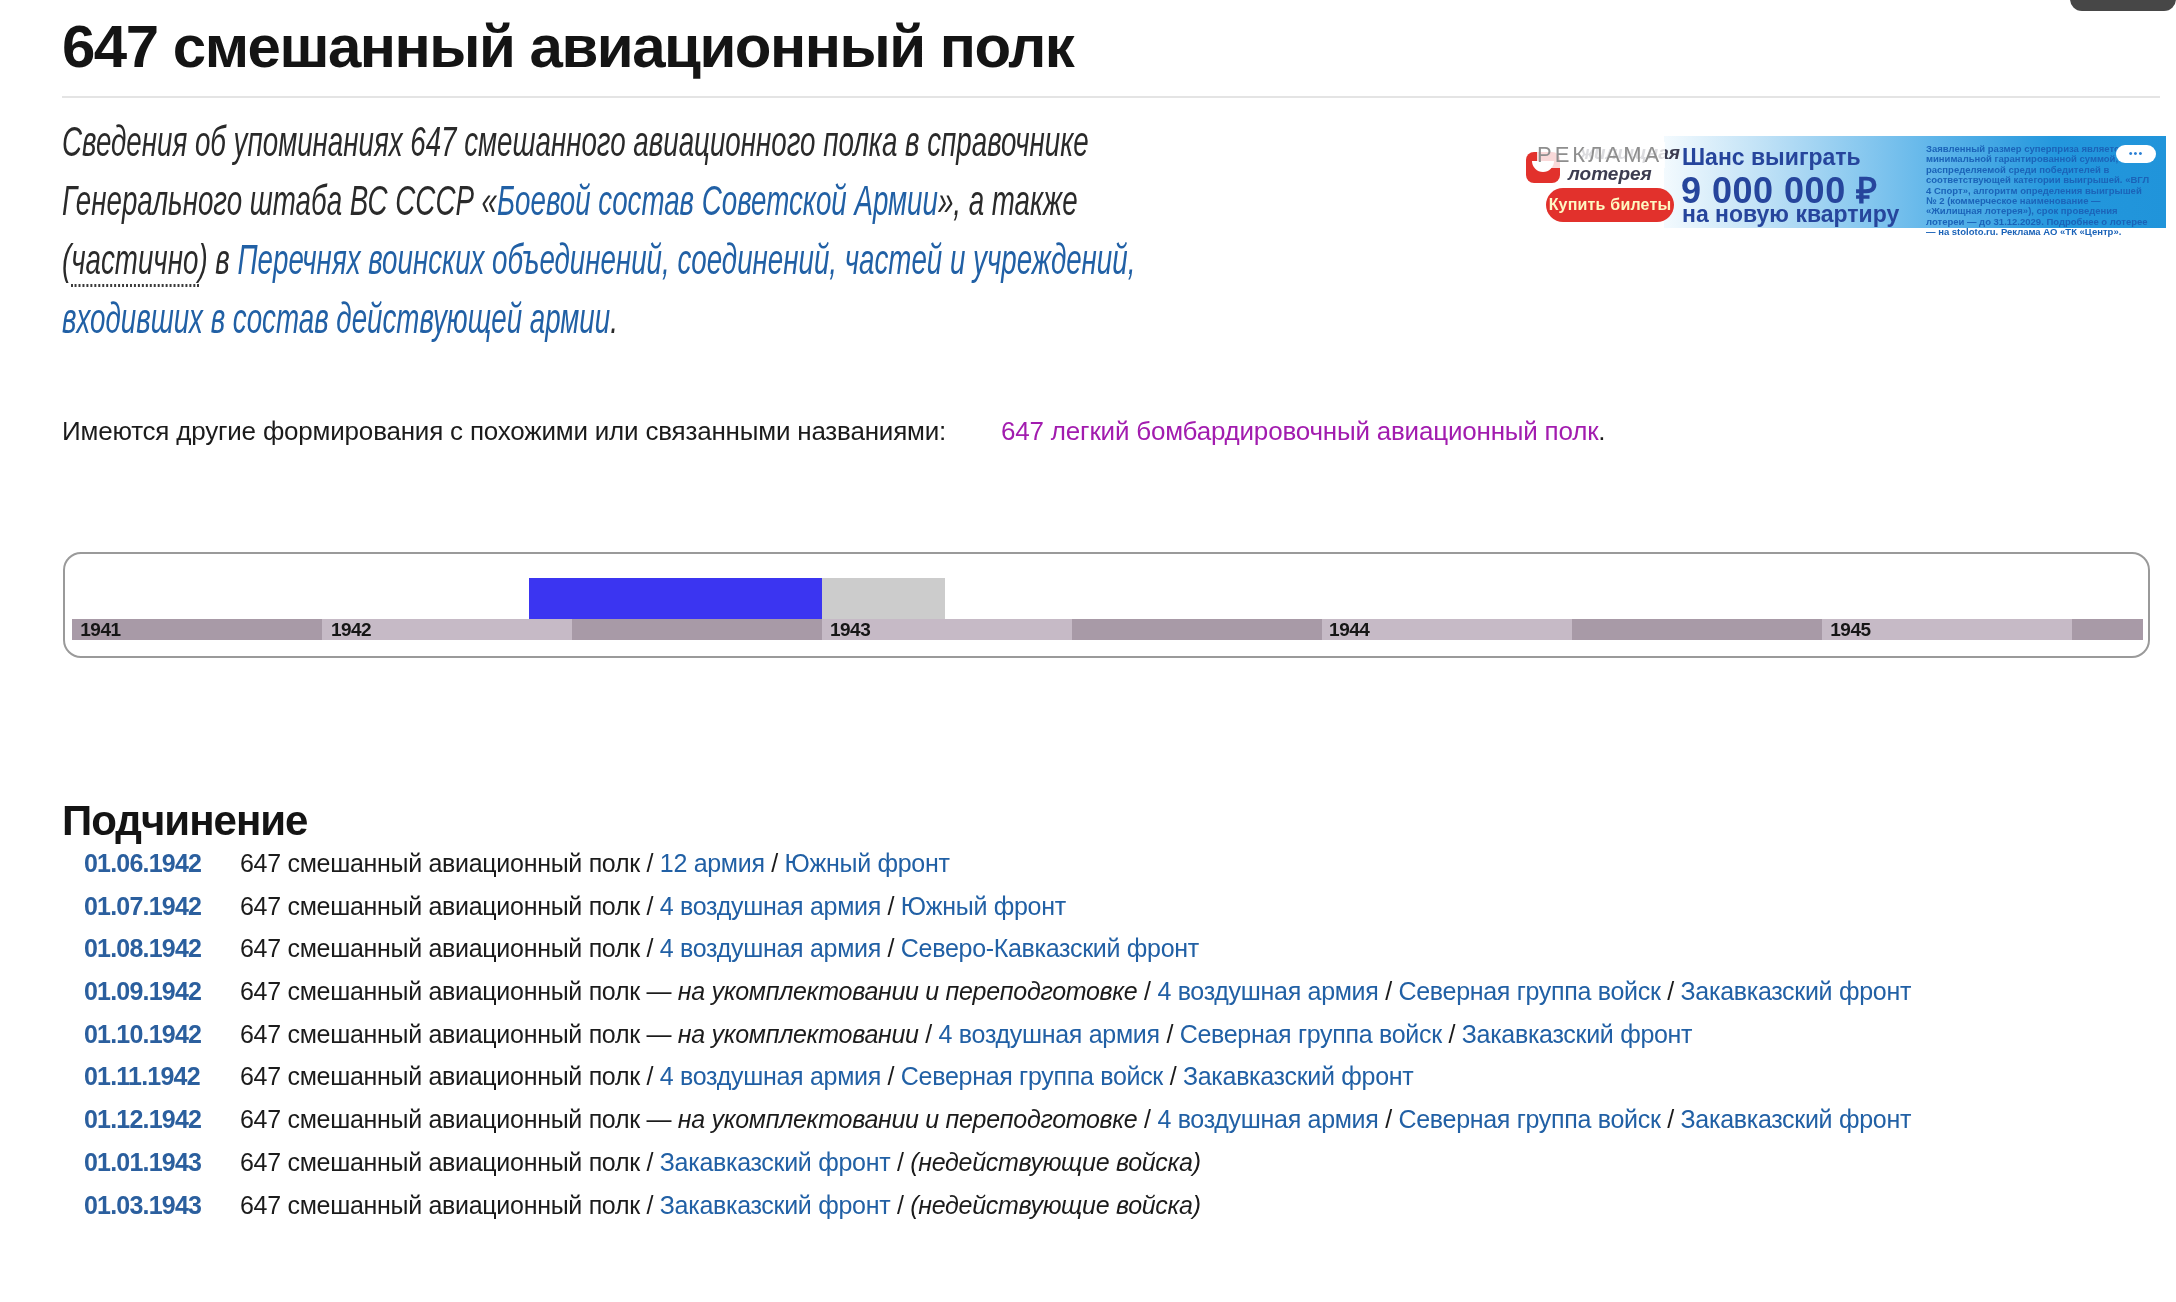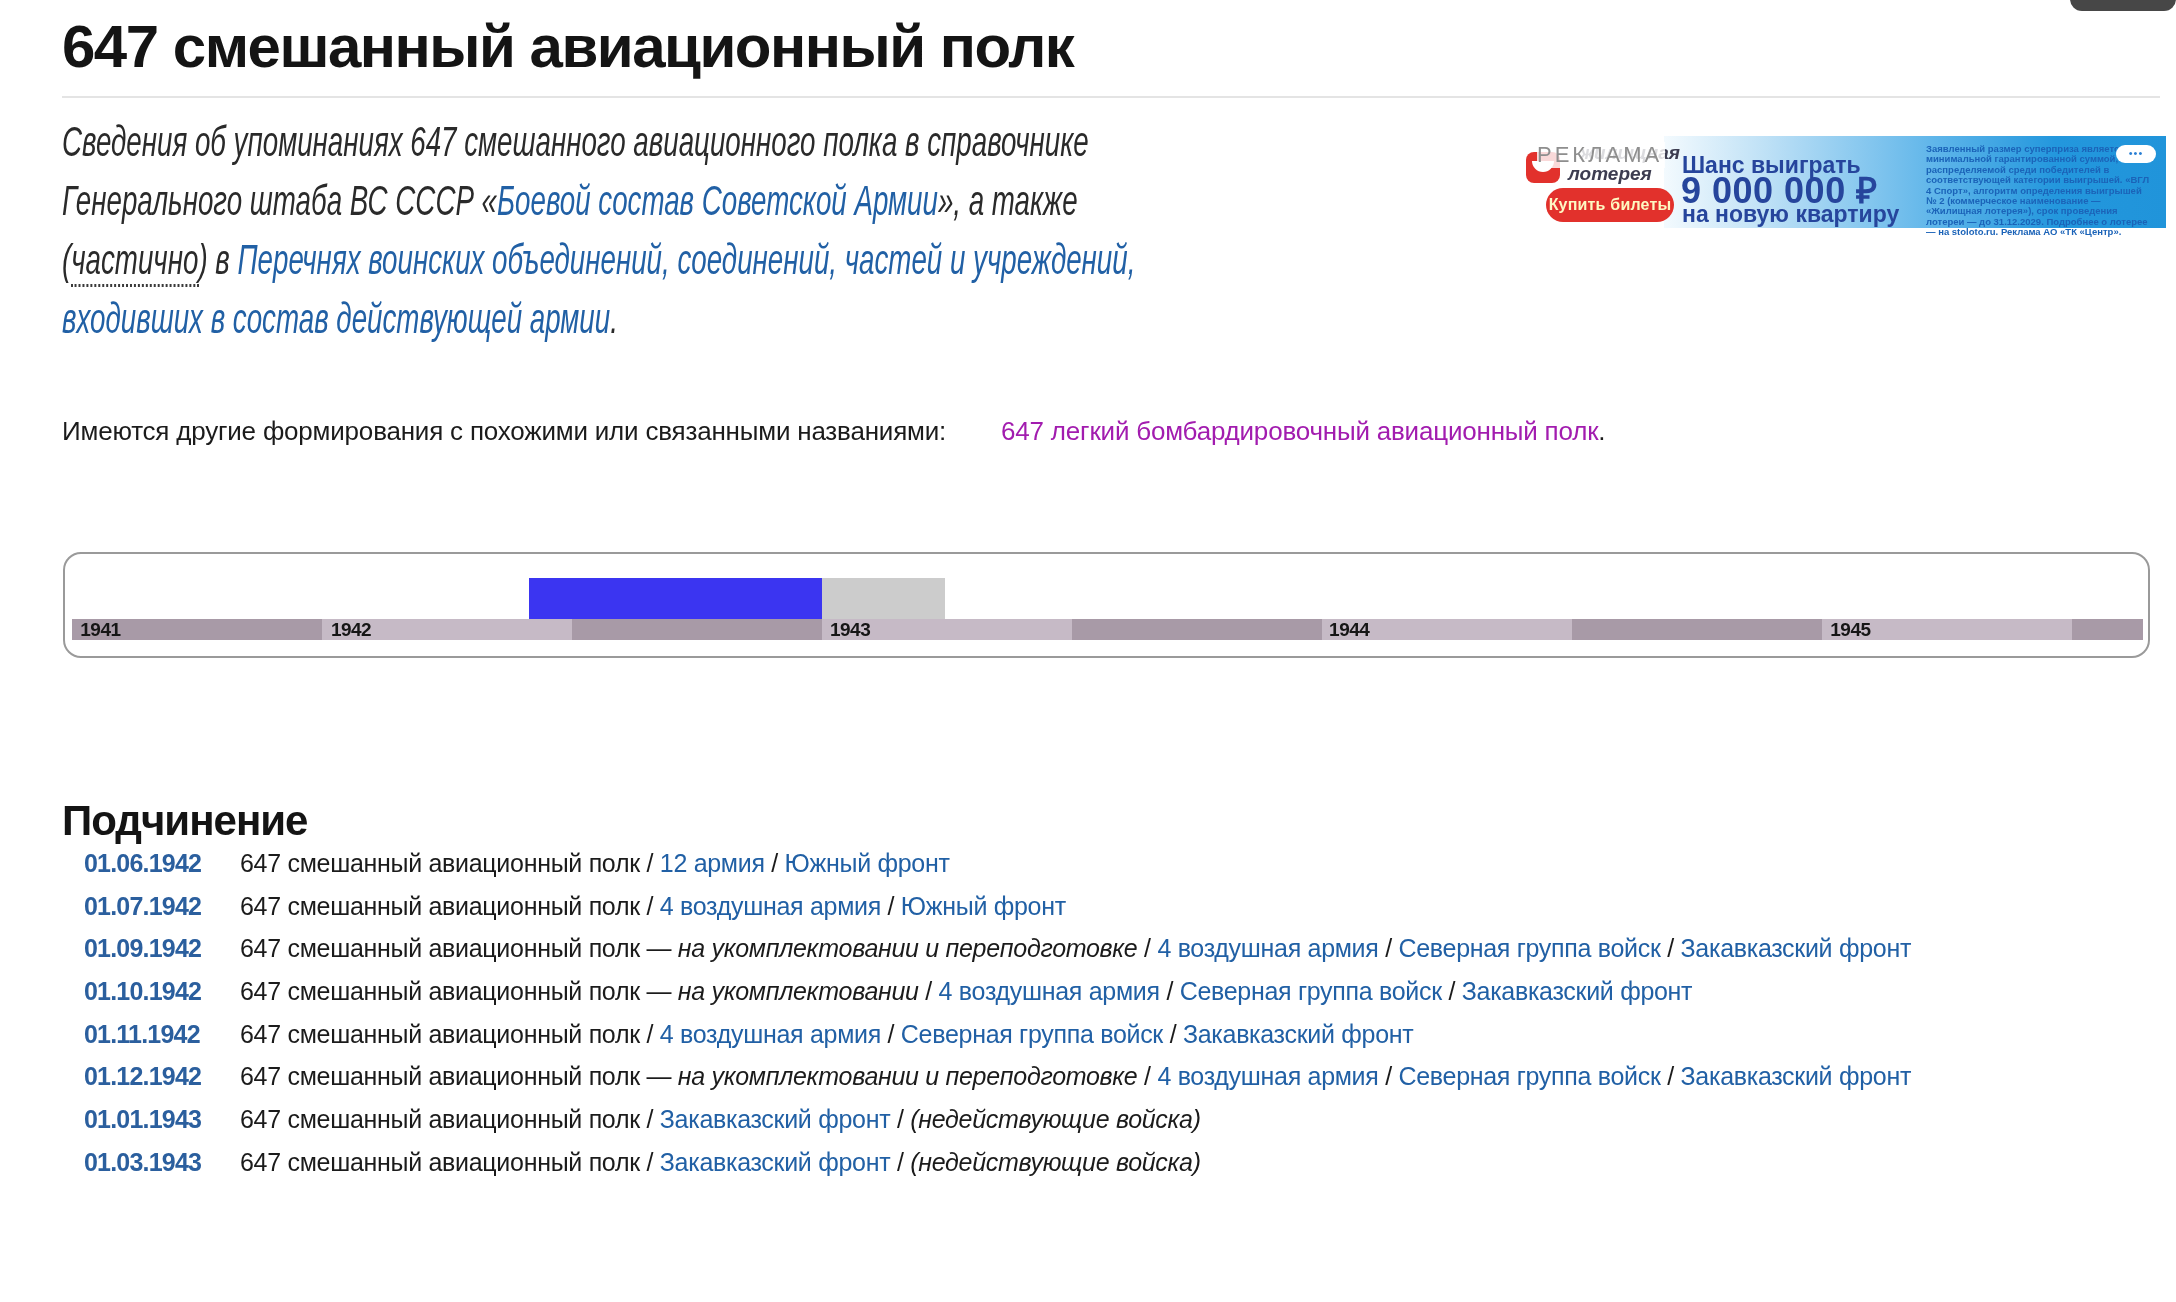--- a/index.html
+++ b/index.html
@@ -71,21 +71,21 @@
     content:"";position:absolute;left:6px;top:9px;width:22px;height:11px;
     background:#fff;border-radius:0 0 11px 11px;
   }
   .ad-brand1{position:absolute;left:56px;top:6px;font-size:19px;font-weight:bold;font-style:italic;color:#3c3c50;z-index:1;}
   .ad-brand2{position:absolute;left:44px;top:27px;font-size:19px;font-weight:bold;font-style:italic;color:#3c3c50;}
   .ad-btn{
     position:absolute;left:22px;top:52px;width:128px;height:34px;
     background:#e2312c;border-radius:17px;color:#fef9c3;
     font-size:16px;font-weight:bold;text-align:center;line-height:34px;letter-spacing:0.2px;
   }
-  .ad-h1{position:absolute;left:158px;top:16px;font-size:23px;font-weight:bold;color:#26459c;white-space:nowrap;}
+  .ad-h1{position:absolute;left:158px;top:8px;font-size:23px;font-weight:bold;color:#26459c;white-space:nowrap;}
   .ad-h2{position:absolute;left:157px;top:29px;font-size:36px;font-weight:bold;color:#26459c;letter-spacing:0.5px;white-space:nowrap;}
   .ad-h3{position:absolute;left:158px;top:65px;font-size:23px;font-weight:bold;color:#26459c;white-space:nowrap;}
   .ad-disc{
     position:absolute;left:402px;top:8px;width:226px;
     font-size:9.5px;line-height:10.4px;color:#1b63b8;font-weight:bold;
   }
   .ad-dots{
     position:absolute;right:10px;top:9px;width:40px;height:18px;z-index:4;
     background:#fff;border-radius:9px;color:#2a7fd4;
     text-align:center;line-height:16px;font-size:11px;letter-spacing:1px;cursor:pointer;
@@ -127,20 +127,21 @@
       <div class="year-label" style="left: 36.6%;">1943</div>
       <div class="year-label" style="left: 60.7%;">1944</div>
       <div class="year-label" style="left: 84.9%;">1945</div>
     </div>
 </div>
 
 <h2 class="subord-heading">Подчинение</h2>
 <div class="subord-list">
     <div class="subord-row"><span class="date">01.06.1942</span><span class="text">647 смешанный авиационный полк / </span><span class="link">12 армия</span><span class="text"> / </span><span class="link">Южный фронт</span></div>
     <div class="subord-row"><span class="date">01.07.1942</span><span class="text">647 смешанный авиационный полк / </span><span class="link">4 воздушная армия</span><span class="text"> / </span><span class="link">Южный фронт</span></div>
+    <div class="subord-row"><span class="date">01.08.1942</span><span class="text">647 смешанный авиационный полк / </span><span class="link">4 воздушная армия</span><span class="text"> / </span><span class="link">Северо-Кавказский фронт</span></div>
     <div class="subord-row"><span class="date">01.09.1942</span><span class="text">647 смешанный авиационный полк — </span><span class="em" style="font-style: italic;">на укомплектовании и переподготовке</span><span class="text"> / </span><span class="link">4 воздушная армия</span><span class="text"> / </span><span class="link">Северная группа войск</span><span class="text"> / </span><span class="link">Закавказский фронт</span></div>
     <div class="subord-row"><span class="date">01.10.1942</span><span class="text">647 смешанный авиационный полк — </span><span class="em" style="font-style: italic;">на укомплектовании</span><span class="text"> / </span><span class="link">4 воздушная армия</span><span class="text"> / </span><span class="link">Северная группа войск</span><span class="text"> / </span><span class="link">Закавказский фронт</span></div>
     <div class="subord-row"><span class="date">01.11.1942</span><span class="text">647 смешанный авиационный полк / </span><span class="link">4 воздушная армия</span><span class="text"> / </span><span class="link">Северная группа войск</span><span class="text"> / </span><span class="link">Закавказский фронт</span></div>
     <div class="subord-row"><span class="date">01.12.1942</span><span class="text">647 смешанный авиационный полк — </span><span class="em" style="font-style: italic;">на укомплектовании и переподготовке</span><span class="text"> / </span><span class="link">4 воздушная армия</span><span class="text"> / </span><span class="link">Северная группа войск</span><span class="text"> / </span><span class="link">Закавказский фронт</span></div>
     <div class="subord-row"><span class="date">01.01.1943</span><span class="text">647 смешанный авиационный полк / </span><span class="link">Закавказский фронт</span><span class="text"> / </span><span class="em" style="font-style: italic;">(недействующие войска)</span></div>
     <div class="subord-row"><span class="date">01.03.1943</span><span class="text">647 смешанный авиационный полк / </span><span class="link">Закавказский фронт</span><span class="text"> / </span><span class="em" style="font-style: italic;">(недействующие войска)</span></div>
   </div>
 
 <div class="ad">
   <div class="ad-blue"></div>

